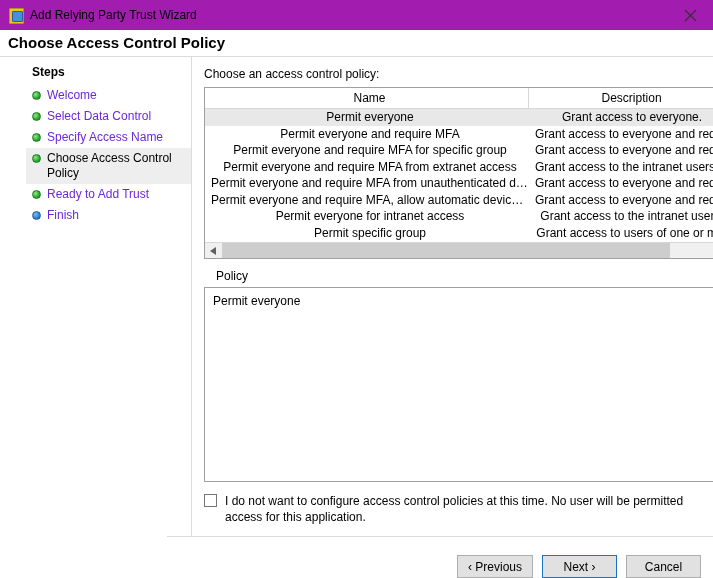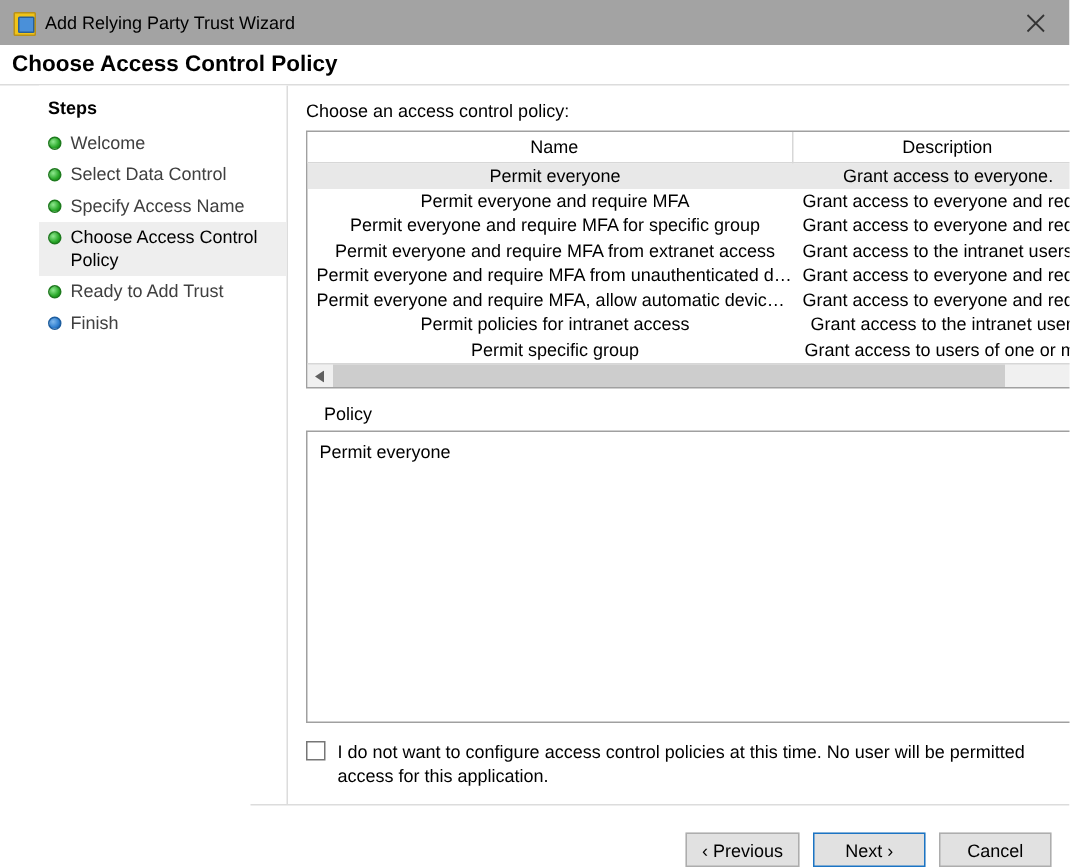--- a/index.html
+++ b/index.html
@@ -19,21 +19,21 @@
     position: relative;
     width: 713px;
     height: 578px;
     background: #ffffff;
     box-sizing: border-box;
   }
   
   .titlebar {
     position: relative;
     height: 30px;
-    background: #a3a3a3;
+    background: #a21caf;
     display: flex;
     align-items: center;
     padding-left: 8px;
   }
   .title-icon {
     width: 16px;
     height: 16px;
     margin-right: 6px;
     flex: none;
     position: relative;
@@ -100,21 +100,21 @@
     font-weight: bold;
     font-size: 12px;
     padding: 2px 0 6px 6px;
   }
   .step {
     display: flex;
     align-items: flex-start;
     padding: 3px 4px 3px 6px;
     font-size: 12px;
     line-height: 15px;
-    color: #404040;
+    color: #6d28d9;
   }
   .step.current {
     background: #eeeeee;
     color: #000;
   }
   .bullet {
     width: 9px; height: 9px;
     border-radius: 50%;
     flex: none;
     margin: 3px 6px 0 0;
@@ -393,21 +393,21 @@
           </div>
           <div class="row">
             <div class="cell-name">Permit everyone and require MFA from unauthenticated devices</div>
             <div class="cell-desc">Grant access to everyone and requir</div>
           </div>
           <div class="row">
             <div class="cell-name">Permit everyone and require MFA, allow automatic device registr...</div>
             <div class="cell-desc">Grant access to everyone and requir</div>
           </div>
           <div class="row">
-            <div class="cell-name">Permit policies for intranet access</div>
+            <div class="cell-name">Permit everyone for intranet access</div>
             <div class="cell-desc">Grant access to the intranet users.</div>
           </div>
           <div class="row">
             <div class="cell-name">Permit specific group</div>
             <div class="cell-desc">Grant access to users of one or mor</div>
           </div>
         </div>
 
         <div class="vscroll">
           <div class="arrow top">

